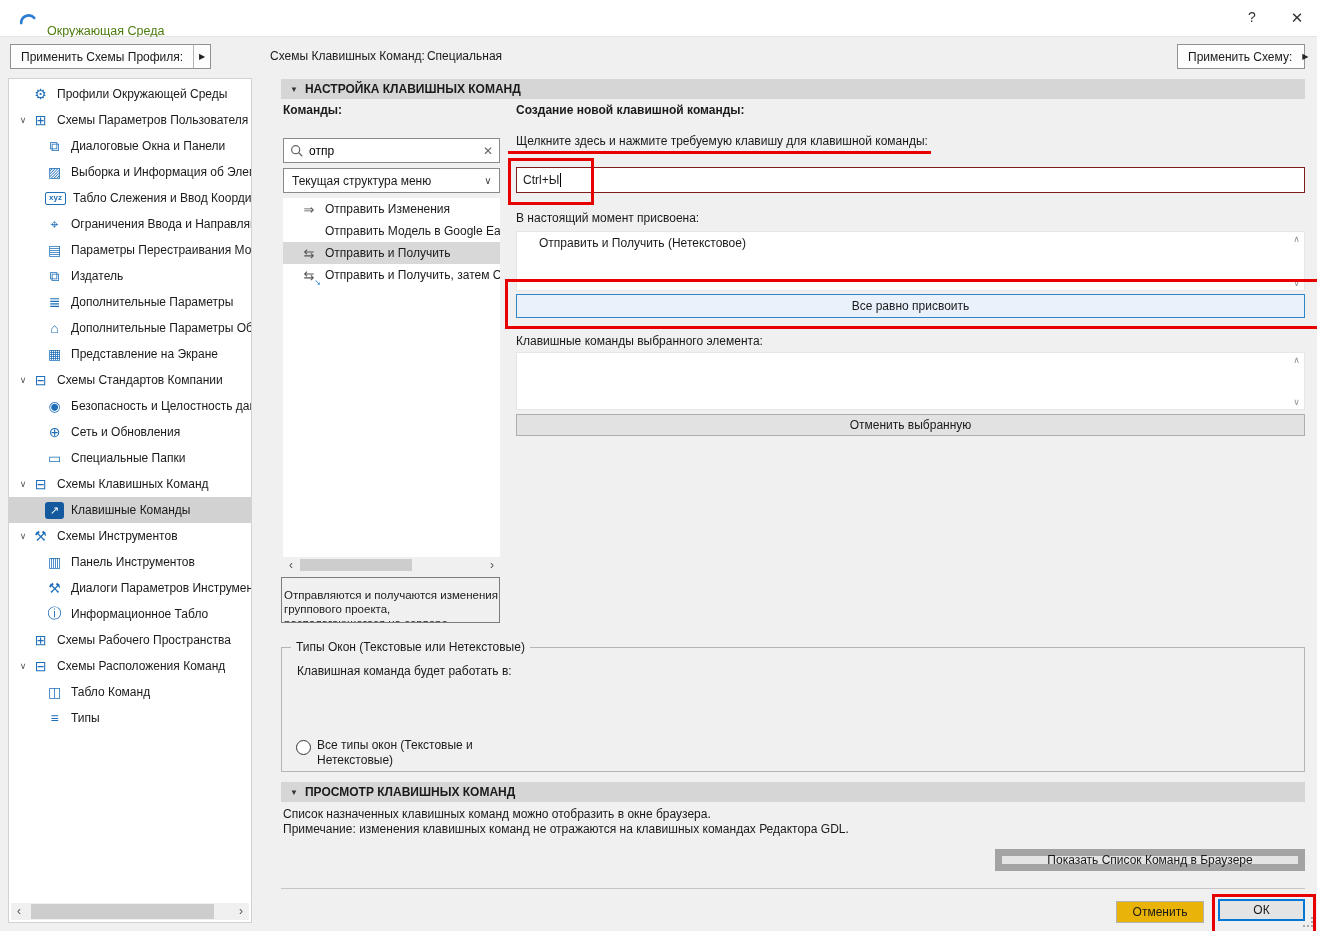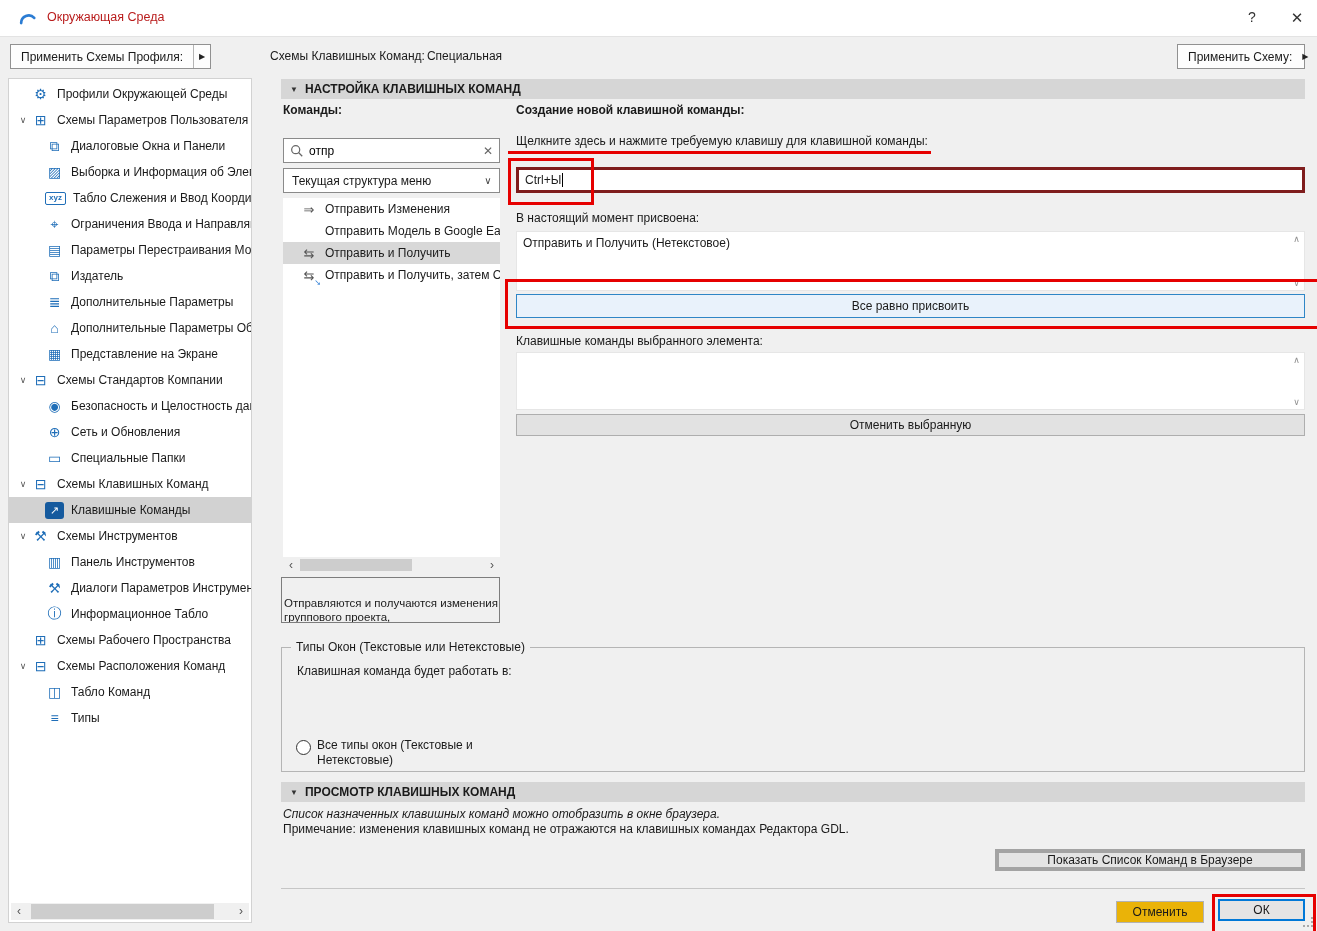--- a/index.html
+++ b/index.html
@@ -3,21 +3,21 @@
 <meta charset="utf-8">
 <style>
   html,body{margin:0;padding:0;background:#c8c8c8;}
   #app{position:relative;width:1317px;height:931px;background:#f0f0f0;
        font-family:"Liberation Sans",sans-serif;font-size:12px;color:#1a1a1a;
        overflow:hidden;outline:1px solid #8a8a8a;}
 
   
   #titlebar{position:absolute;left:0;top:0;width:1317px;height:36px;background:#fff;border-bottom:1px solid #e3e3e3;}
   #titlebar .logo{position:absolute;left:18px;top:8px;}
-  #titlebar .wtitle{position:absolute;left:47px;top:10px;font-size:12.5px;color:#b91c1c;}
+  #titlebar .wtitle{position:absolute;left:47px;top:24px;font-size:12.5px;color:#4d7c0f;}
   .cap-btn{position:absolute;top:0;width:44px;height:35px;text-align:center;line-height:35px;font-size:14px;color:#333;}
   #cap-help{left:1230px;}
   #cap-close{left:1275px;font-size:15px;}
 
   
   #toolbar{position:absolute;left:0;top:37px;width:1317px;height:40px;background:#f0f0f0;}
   .menu-btn{position:absolute;height:23px;background:#fdfdfd;border:1px solid #919191;display:flex;align-items:center;}
   .menu-btn .mlabel{padding:0 10px;white-space:nowrap;}
   .menu-btn .msep{width:1px;align-self:stretch;background:#b5b5b5;}
   .menu-btn .marrow{width:18px;text-align:center;font-size:8px;color:#222;}
@@ -67,39 +67,39 @@
   #cmdlist{position:absolute;left:283px;top:198px;width:217px;height:359px;background:#fff;overflow:hidden;}
   .crow{height:22px;display:flex;align-items:center;padding-left:16px;white-space:nowrap;overflow:hidden;}
   .crow.selected{background:#d8d8d8;}
   .cicon{width:20px;flex:0 0 20px;margin-right:6px;text-align:center;color:#555;font-size:13px;position:relative;}
   .cicon .extra{position:absolute;right:-2px;bottom:-4px;font-size:8px;color:#2f7fd6;}
   #cmd-hscroll{left:283px;top:558px;width:217px;height:14px;}
   #cmd-hscroll .hs-arrow{line-height:14px;color:#c00000;}
   #cmd-hscroll .hs-thumb{top:1px;height:12px;left:17px;width:112px;}
   #cmd-hscroll .hs-right{position:absolute;right:0;}
   #descbox{position:absolute;left:281px;top:577px;width:219px;height:46px;border:1px solid #7d7d7d;box-sizing:border-box;
-           font-size:11.5px;line-height:14px;padding:18px 2px;overflow:hidden;white-space:nowrap;}
-
-  
-  #shortcut-field{position:absolute;left:516px;top:167px;width:789px;height:26px;background:#fff;border:3px solid #7f1d1d;box-sizing:border-box;display:flex;align-items:center;padding-left:6px;}
+           font-size:11.5px;line-height:14px;padding:10px 2px;overflow:hidden;white-space:nowrap;}
+
+  
+  #shortcut-field{position:absolute;left:516px;top:167px;width:789px;height:26px;background:#fff;border:1px solid #7f1d1d;box-sizing:border-box;display:flex;align-items:center;padding-left:6px;}
   .caret{display:inline-block;width:1px;height:14px;background:#000;margin-left:1px;}
   .listbox{position:absolute;background:#fff;border:1px solid #e6e6e6;box-sizing:border-box;}
   #listbox1{left:516px;top:231px;width:789px;height:60px;}
   #listbox2{left:516px;top:352px;width:789px;height:58px;}
-  .lb-item{height:22px;line-height:22px;padding-left:6px;white-space:nowrap;overflow:hidden;}
+  .lb-item{height:22px;line-height:22px;padding-left:22px;white-space:nowrap;overflow:hidden;}
   .lb-item.sel-blue{background:#0078d7;color:#fff;}
   .vscroll{position:absolute;right:0;top:0;bottom:0;width:15px;}
   .vs-up,.vs-down{position:absolute;left:0;width:15px;text-align:center;font-size:9px;color:#909090;}
   .vs-up{top:2px;}
   .vs-down{bottom:2px;}
 
   .push-btn{position:absolute;background:#e2e2e2;border:1px solid #aeaeae;box-sizing:border-box;text-align:center;display:flex;align-items:center;justify-content:center;white-space:nowrap;}
   #btn-assign{left:516px;top:294px;width:789px;height:24px;background:#e9f2fb;border:1px solid #2f86c6;}
   #btn-remove{left:516px;top:414px;width:789px;height:22px;}
-  #btn-showlist{left:995px;top:849px;width:310px;height:22px;border:4px solid #a3a3a3;background:#e4e4e4;}
+  #btn-showlist{left:995px;top:849px;width:310px;height:22px;border:7px solid #a3a3a3;background:#e4e4e4;}
   #btn-cancel{left:1116px;top:901px;width:88px;height:22px;border:1px solid #b2b2b2;background:#eab308;}
   #btn-ok{left:1218px;top:899px;width:87px;height:22px;border:2px solid #0078d7;background:#e4e4e4;}
 
   
   #groupbox{position:absolute;left:281px;top:647px;width:1024px;height:125px;border:1px solid #b5b5b5;box-sizing:border-box;}
   #groupbox .legend{position:absolute;left:9px;top:-8px;background:#f0f0f0;padding:0 5px;white-space:nowrap;}
   #note{position:absolute;left:229px;top:14px;width:790px;line-height:16px;}
   .radio-row{position:absolute;display:flex;gap:6px;}
   #radio1{left:14px;top:44px;}
   #radio2{left:14px;top:90px;}
@@ -378,21 +378,21 @@
     <div class="radio-row" id="radio2">
       <span class="radio"></span>
       <span class="radio-label">Все типы окон (Текстовые и Нетекстовые)</span>
     </div>
   </div>
 
   <div class="panel-hdr" id="hdr2">
     <span class="tri">▼</span>
     <span>ПРОСМОТР КЛАВИШНЫХ КОМАНД</span>
   </div>
-  <div class="lbl" style="left:283px;top:807px;font-style:italic;">Список назначенных клавишных команд можно отобразить в окне браузера.</div>
+  <div class="lbl" style="left:283px;top:807px;">Список назначенных клавишных команд можно отобразить в окне браузера.</div>
   <div class="lbl" style="left:283px;top:822px;">Примечание: изменения клавишных команд не отражаются на клавишных командах Редактора GDL.</div>
   <div class="push-btn" id="btn-showlist">Показать Список Команд в Браузере</div>
 
   <div id="footer-divider"></div>
   <div class="push-btn" id="btn-cancel">Отменить</div>
   <div class="push-btn" id="btn-ok">ОК</div>
   <div id="ann-ok" class="ann"></div>
   <div id="grip">
       <span class="d1"></span>
       <span class="d2"></span>

